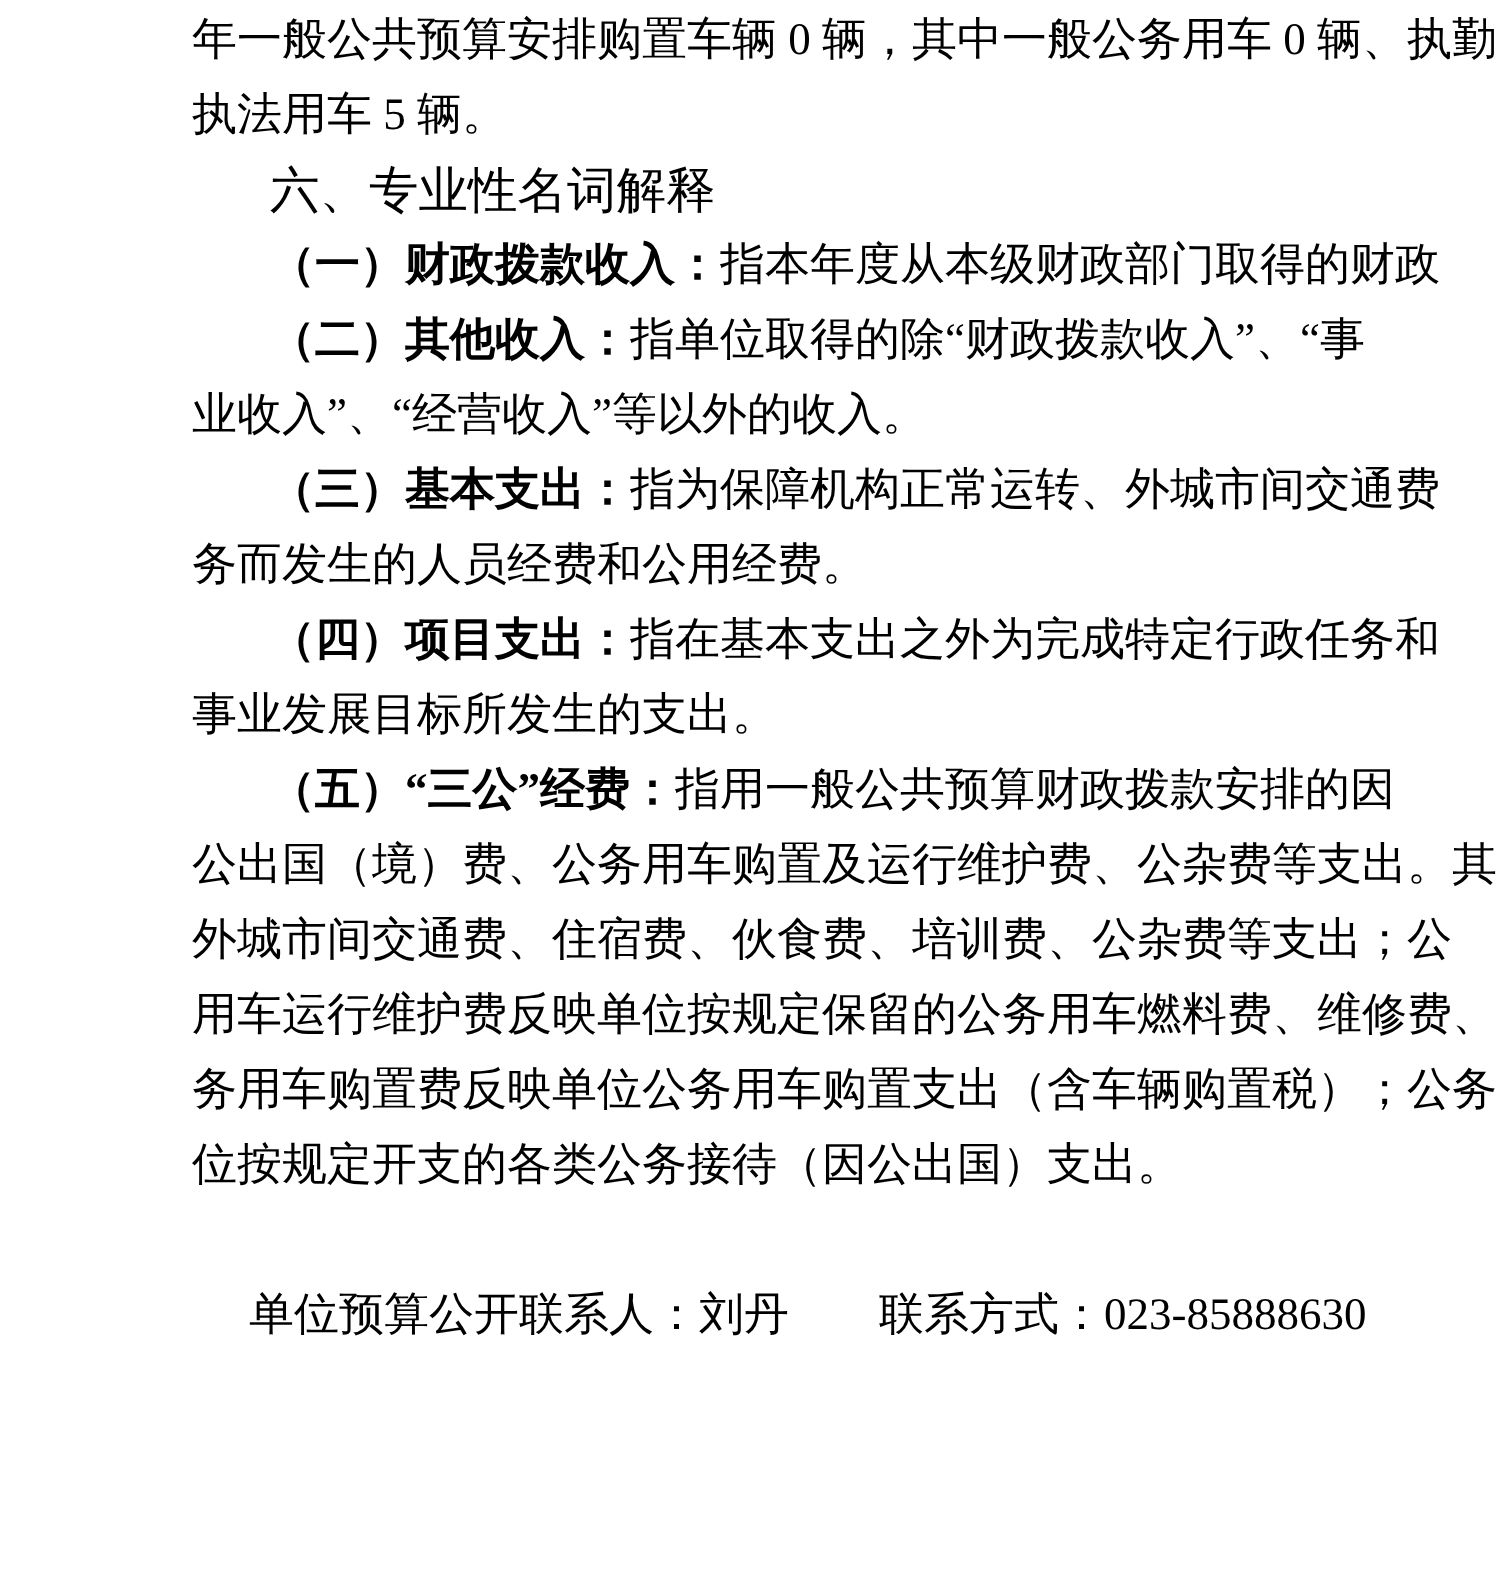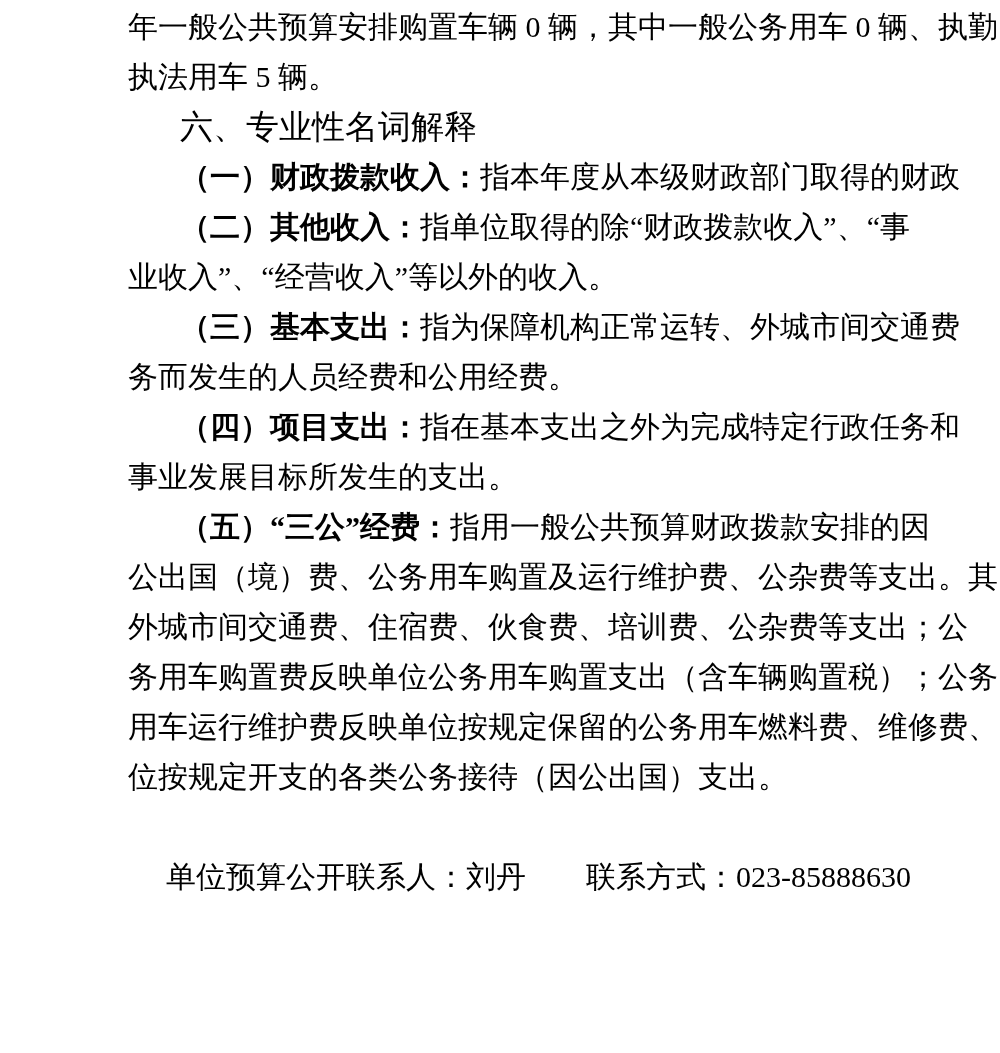--- a/index.html
+++ b/index.html
@@ -67,23 +67,23 @@
 
   <div class="line"><span class="seg">事业发展目标所发生的支出。</span></div>
 
   <div class="line indent"><span class="seg bold">（五）“三公”经费：</span><span class="seg">指用一般公共预算财政拨款安排的因</span></div>
 
   <div class="line"><span class="seg">公出国（境）费、公务用车购置及运行维护费、公杂费等支出。其</span></div>
 
 
   <div class="line"><span class="seg">外城市间交通费、住宿费、伙食费、培训费、公杂费等支出；公</span></div>
 
+  <div class="line"><span class="seg">用车运行维护费反映单位按规定保留的公务用车燃料费、维修费、</span></div>
+
   <div class="line"><span class="seg">务用车购置费反映单位公务用车购置支出（含车辆购置税）；公务</span></div>
-
-  <div class="line"><span class="seg">用车运行维护费反映单位按规定保留的公务用车燃料费、维修费、</span></div>
 
 
   <div class="line"><span class="seg">位按规定开支的各类公务接待（因公出国）支出。</span></div>
 
   <div class="line blank"></div>
 
   <div class="line indent-sm"><span class="seg">单位预算公开联系人：刘丹　　联系方式：023-85888630</span></div>
 
 </div>
 

